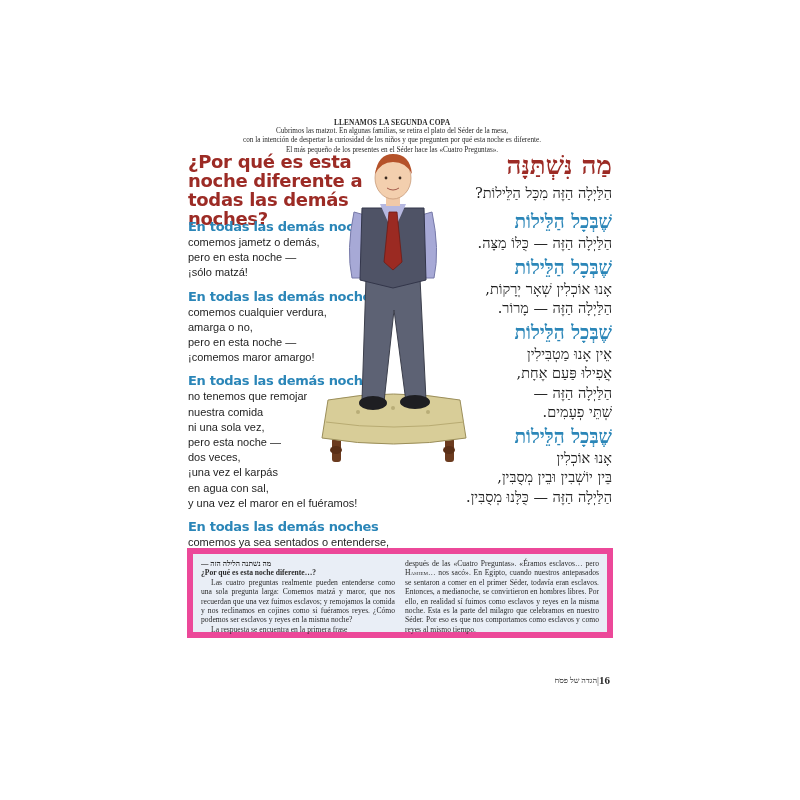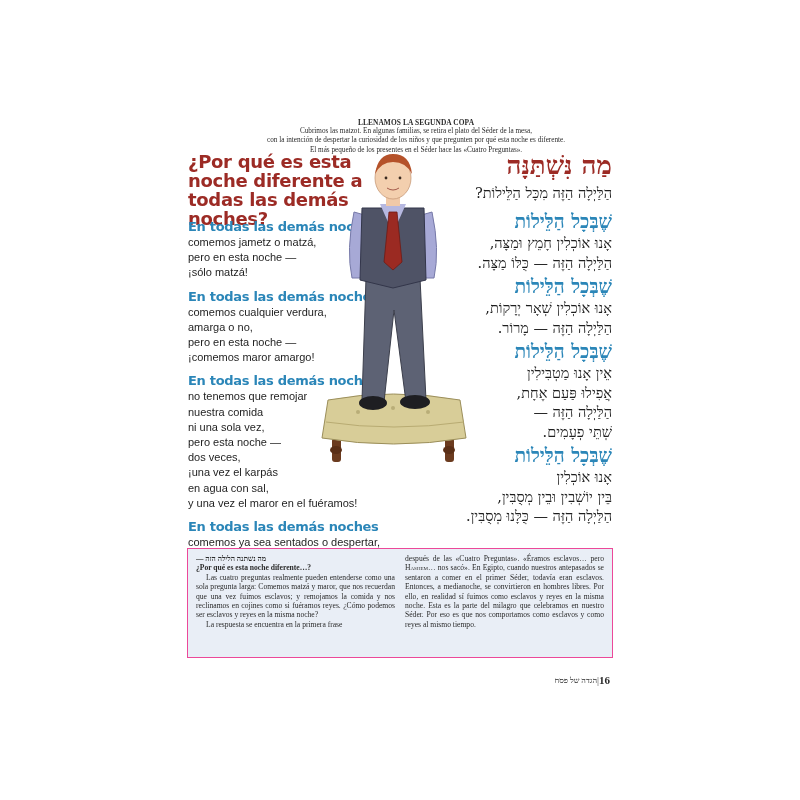--- a/index.html
+++ b/index.html
@@ -1,20 +1,20 @@
 <!DOCTYPE html>
 <html><head>
   <meta charset="utf-8">
   <style>
     * { margin: 0; padding: 0; box-sizing: border-box; }
     html, body { width: 800px; height: 800px; background: #ffffff; overflow: hidden; }
     body { position: relative; font-family: "Liberation Sans", sans-serif; color: #1a1a1a; }
 
     .intro {
-      position: absolute; left: 196px; top: 118px; width: 440px;
+      position: absolute; left: 172px; top: 118px; width: 440px;
       text-align: center; font-family: "Liberation Serif", serif;
       font-size: 7.2px; line-height: 9.2px; color: #2a2a2a;
     }
     .intro .intro-title { font-weight: bold; font-size: 7.4px; letter-spacing: 0.1px; }
 
     .title-es {
       position: absolute; left: 188px; top: 152px; width: 200px;
       color: #9c2b25; font-weight: bold; font-size: 18px; line-height: 19px;
       font-family: "DejaVu Sans", sans-serif; letter-spacing: -0.3px;
     }
@@ -40,22 +40,22 @@
     .he-block { margin-bottom: 0; }
     .he-head {
       color: #2b86b8; font-weight: bold; font-size: 19px; line-height: 26px;
       font-family: "DejaVu Serif", serif;
     }
     .he-line { font-family: "DejaVu Serif", serif; font-size: 14.5px; line-height: 19.5px; color: #1e1e1e; }
 
     .illustration { position: absolute; left: 318px; top: 150px; width: 150px; height: 320px; }
 
     .commentary {
-      position: absolute; left: 187px; top: 548px; width: 426px; height: 110px;
-      background: #e9eef6; border: 1px solid #ec4899;
+      position: absolute; left: 187px; top: 548px; width: 426px; height: 90px;
+      background: #e9eef6; border: 6px solid #ec4899;
       padding: 5px 8px 5px 8px;
       display: flex; gap: 10px;
       font-family: "Liberation Serif", serif; font-size: 7.6px; line-height: 9.4px; color: #2a2a2a;
     }
     .commentary .ccol { flex: 1; text-align: justify; }
     .commentary .c-he { direction: rtl; text-align: left; font-weight: bold; font-size: 7.4px; }
     .commentary .c-q { font-weight: bold; }
     .commentary .indent { text-indent: 10px; }
     .commentary .sc { font-variant: small-caps; }
 
@@ -76,21 +76,21 @@
   <div>Cubrimos las matzot. En algunas familias, se retira el plato del Séder de la mesa,</div>
   <div>con la intención de despertar la curiosidad de los niños y que pregunten por qué esta noche es diferente.</div>
   <div>El más pequeño de los presentes en el Séder hace las «Cuatro Preguntas».</div>
 </div>
 
 <div class="title-es">¿Por qué es esta noche diferente a todas las demás noches?</div>
 
 <div class="col-es">
   <div class="q-block">
     <div class="q-head">En todas las demás noches</div>
-    <div class="q-line">comemos jametz o matzá,</div>
+    <div class="q-line">comemos jametz o demás,</div>
     <div class="q-line">pero en esta noche —</div>
     <div class="q-line">¡sólo matzá!</div>
   </div>
   <div class="q-block">
     <div class="q-head">En todas las demás noches</div>
     <div class="q-line">comemos cualquier verdura,</div>
     <div class="q-line">amarga o no,</div>
     <div class="q-line">pero en esta noche —</div>
     <div class="q-line">¡comemos maror amargo!</div>
   </div>
@@ -100,21 +100,21 @@
     <div class="q-line">nuestra comida</div>
     <div class="q-line">ni una sola vez,</div>
     <div class="q-line">pero esta noche —</div>
     <div class="q-line">dos veces,</div>
     <div class="q-line">¡una vez el karpás</div>
     <div class="q-line">en agua con sal,</div>
     <div class="q-line">y una vez el maror en el fuéramos!</div>
   </div>
   <div class="q-block">
     <div class="q-head">En todas las demás noches</div>
-    <div class="q-line">comemos ya sea sentados o despertar,</div>
+    <div class="q-line">comemos ya sea sentados o entenderse,</div>
     <div class="q-line">pero esta noche — ¡todos nos reclinamos!</div>
   </div>
 </div>
 
 <div class="illustration">
   <svg width="150" height="320" viewBox="0 0 150 320">
 
     <rect x="14" y="288" width="9" height="24" rx="3" fill="#6b3b1f"></rect>
     <rect x="127" y="288" width="9" height="24" rx="3" fill="#6b3b1f"></rect>
     <ellipse cx="18" cy="300" rx="6" ry="4" fill="#5a2f17"></ellipse>
@@ -151,21 +151,20 @@
     <path d="M69 38 Q75 42 81 38" fill="none" stroke="#a35a4a" stroke-width="1"></path>
   </svg>
 </div>
 
 <div class="title-he">מַה נִּשְׁתַּנָּה</div>
 <div class="subtitle-he">הַלַּיְלָה הַזֶּה מִכָּל הַלֵּילוֹת?</div>
 
 <div class="col-he">
   <div class="he-block">
     <div class="he-head">שֶׁבְּכָל הַלֵּילוֹת</div>
-    <div class="he-line">אָנוּ אוֹכְלִין חָמֵץ וּמַצָּה,</div>
     <div class="he-line">הַלַּיְלָה הַזֶּה — כֻּלּוֹ מַצָּה.</div>
   </div>
   <div class="he-block">
     <div class="he-head">שֶׁבְּכָל הַלֵּילוֹת</div>
     <div class="he-line">אָנוּ אוֹכְלִין שְׁאָר יְרָקוֹת,</div>
     <div class="he-line">הַלַּיְלָה הַזֶּה — מָרוֹר.</div>
   </div>
   <div class="he-block">
     <div class="he-head">שֶׁבְּכָל הַלֵּילוֹת</div>
     <div class="he-line">אֵין אָנוּ מַטְבִּילִין</div>

